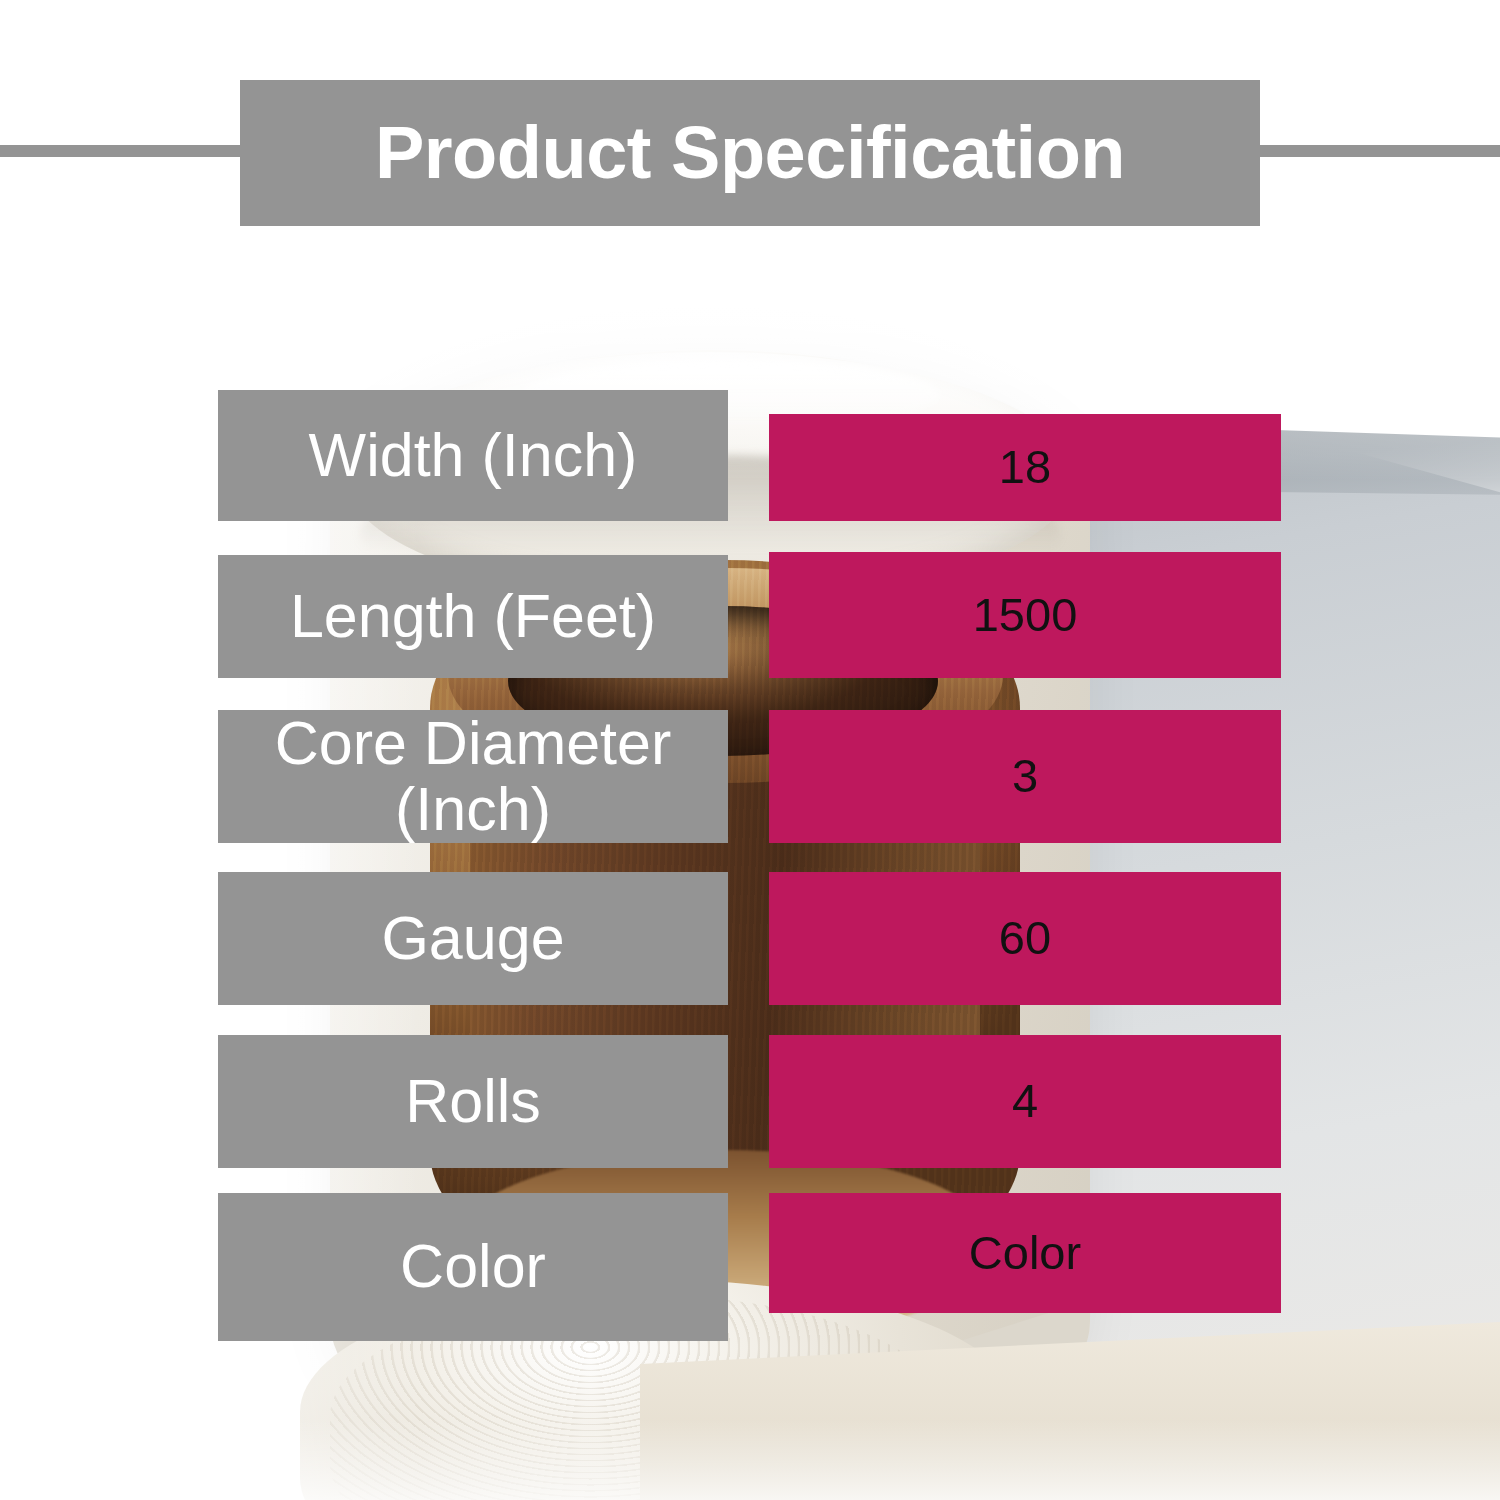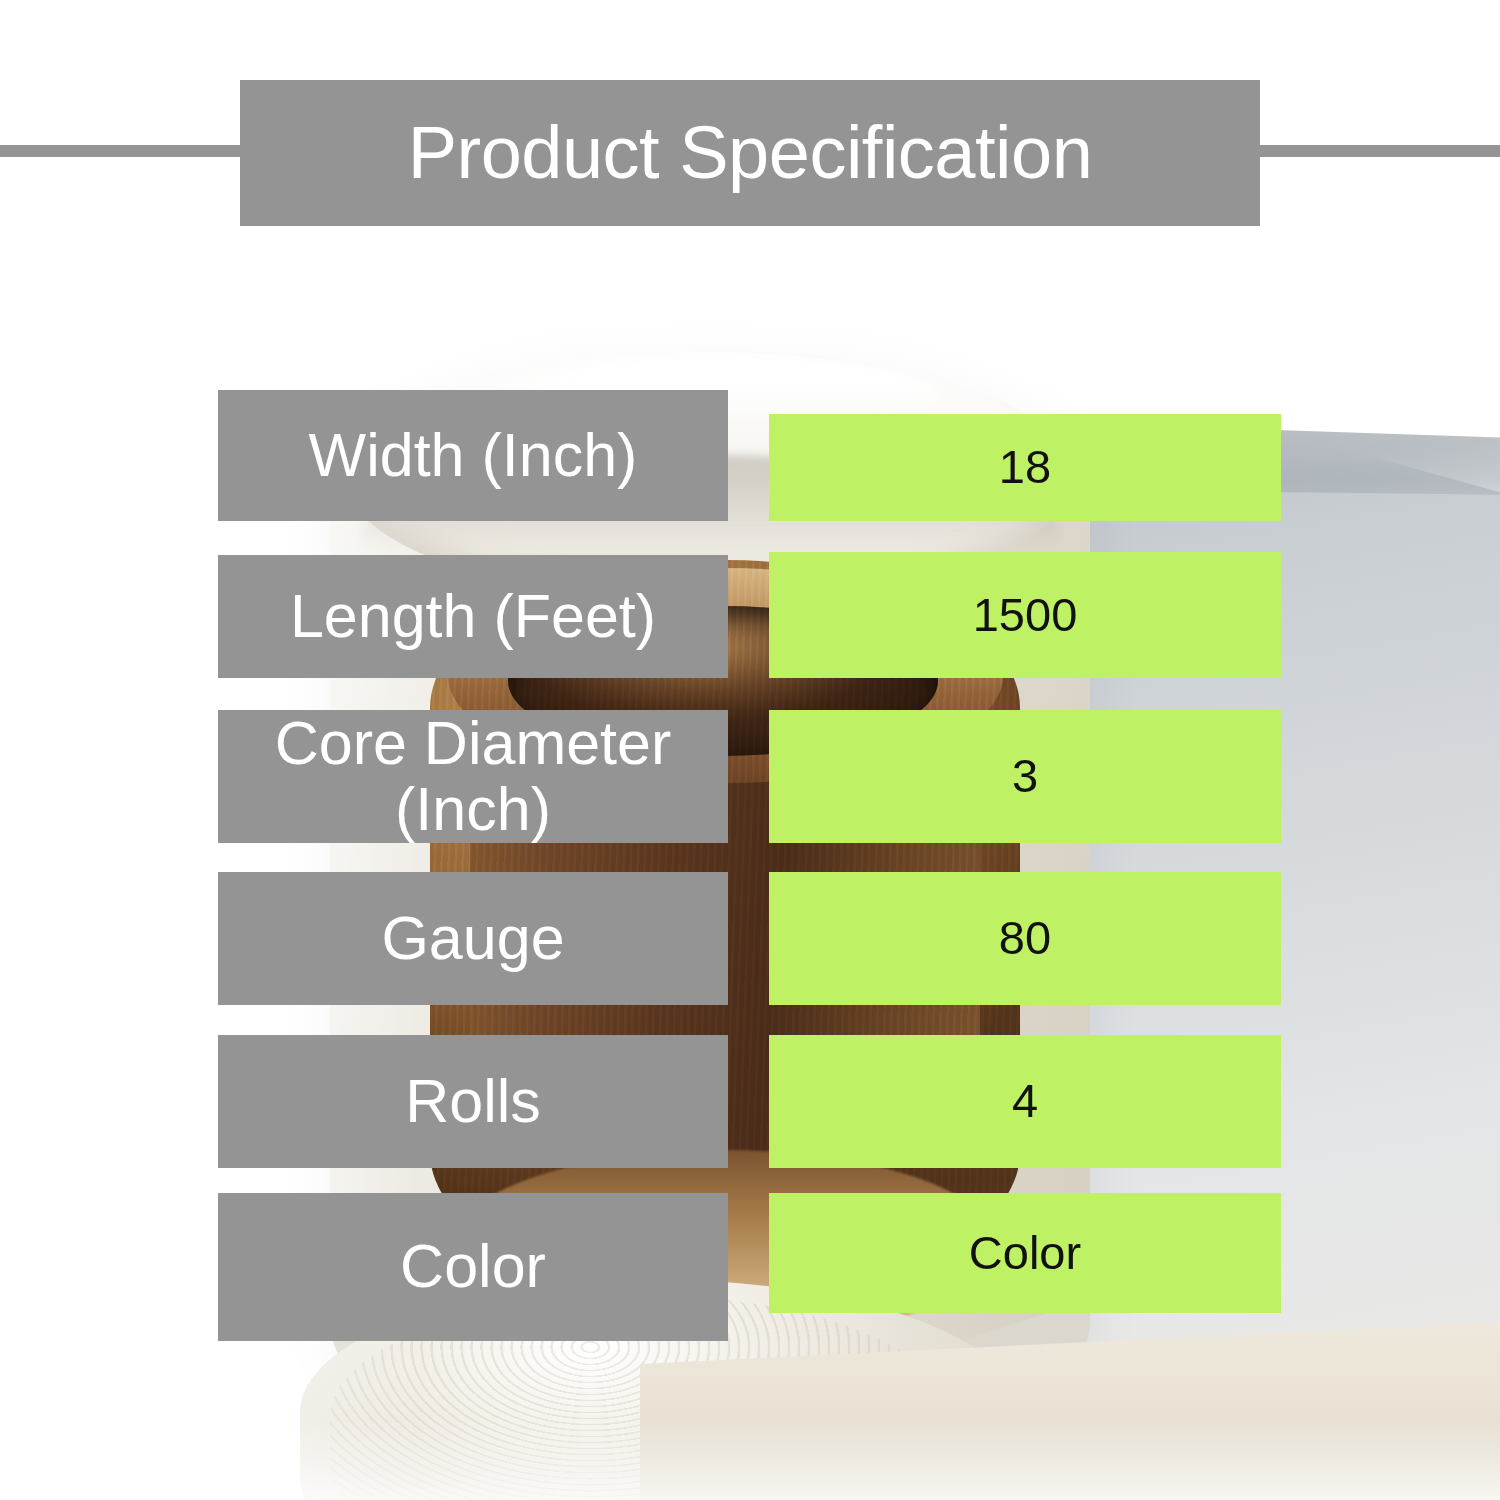--- a/index.html
+++ b/index.html
@@ -140,39 +140,39 @@
   
   .rule{position:absolute;height:12px;background:#949494;top:145px;}
   .rule-left{left:0;width:244px;}
   .rule-right{left:1256px;width:244px;}
   .title-banner{
     position:absolute;left:240px;top:80px;width:1020px;height:146px;
     background:#949494;
     display:flex;align-items:center;justify-content:center;
   }
   .title-text{
-    color:#ffffff;font-size:74px;font-weight:400;letter-spacing:-0.5px;
+    color:#ffffff;font-size:74px;font-weight:700;letter-spacing:-0.5px;
     font-family:"Liberation Sans", sans-serif;line-height:1;
     white-space:nowrap;
   }
 
   
   .spec-table{position:absolute;left:0;top:0;width:1500px;height:1500px;}
   .spec-row{position:absolute;left:0;width:1500px;}
 
   .cell-label{
     position:absolute;left:218px;width:510px;
     background:#949494;color:#ffffff;
     display:flex;align-items:center;justify-content:center;
     font-size:61px;font-weight:400;line-height:1.08;text-align:center;
     font-family:"Liberation Sans", sans-serif;
   }
   .cell-value{
     position:absolute;left:769px;width:512px;
-    background:#bef264;color:#111111;
+    background:#be185d;color:#111111;
     display:flex;align-items:center;justify-content:center;
     font-size:47px;font-weight:400;line-height:1.08;text-align:center;
     font-family:"Liberation Sans", sans-serif;
   }
   .cell-label .l2{display:block;}
 </style>
 </head>
 <body>
 
 <div id="stage">
@@ -224,21 +224,21 @@
     <div class="spec-row">
       <div class="cell-label" style="top:710px;height:133px;flex-direction:column;">
         <span class="l1">Core Diameter</span>
         <span class="l2">(Inch)</span>
       </div>
       <div class="cell-value" style="top:710px;height:133px;">3</div>
     </div>
 
     <div class="spec-row">
       <div class="cell-label" style="top:872px;height:133px;">Gauge</div>
-      <div class="cell-value" style="top:872px;height:133px;">80</div>
+      <div class="cell-value" style="top:872px;height:133px;">60</div>
     </div>
 
     <div class="spec-row">
       <div class="cell-label" style="top:1035px;height:133px;">Rolls</div>
       <div class="cell-value" style="top:1035px;height:133px;">4</div>
     </div>
 
     <div class="spec-row">
       <div class="cell-label" style="top:1193px;height:148px;">Color</div>
       <div class="cell-value" style="top:1193px;height:120px;">Color</div>

